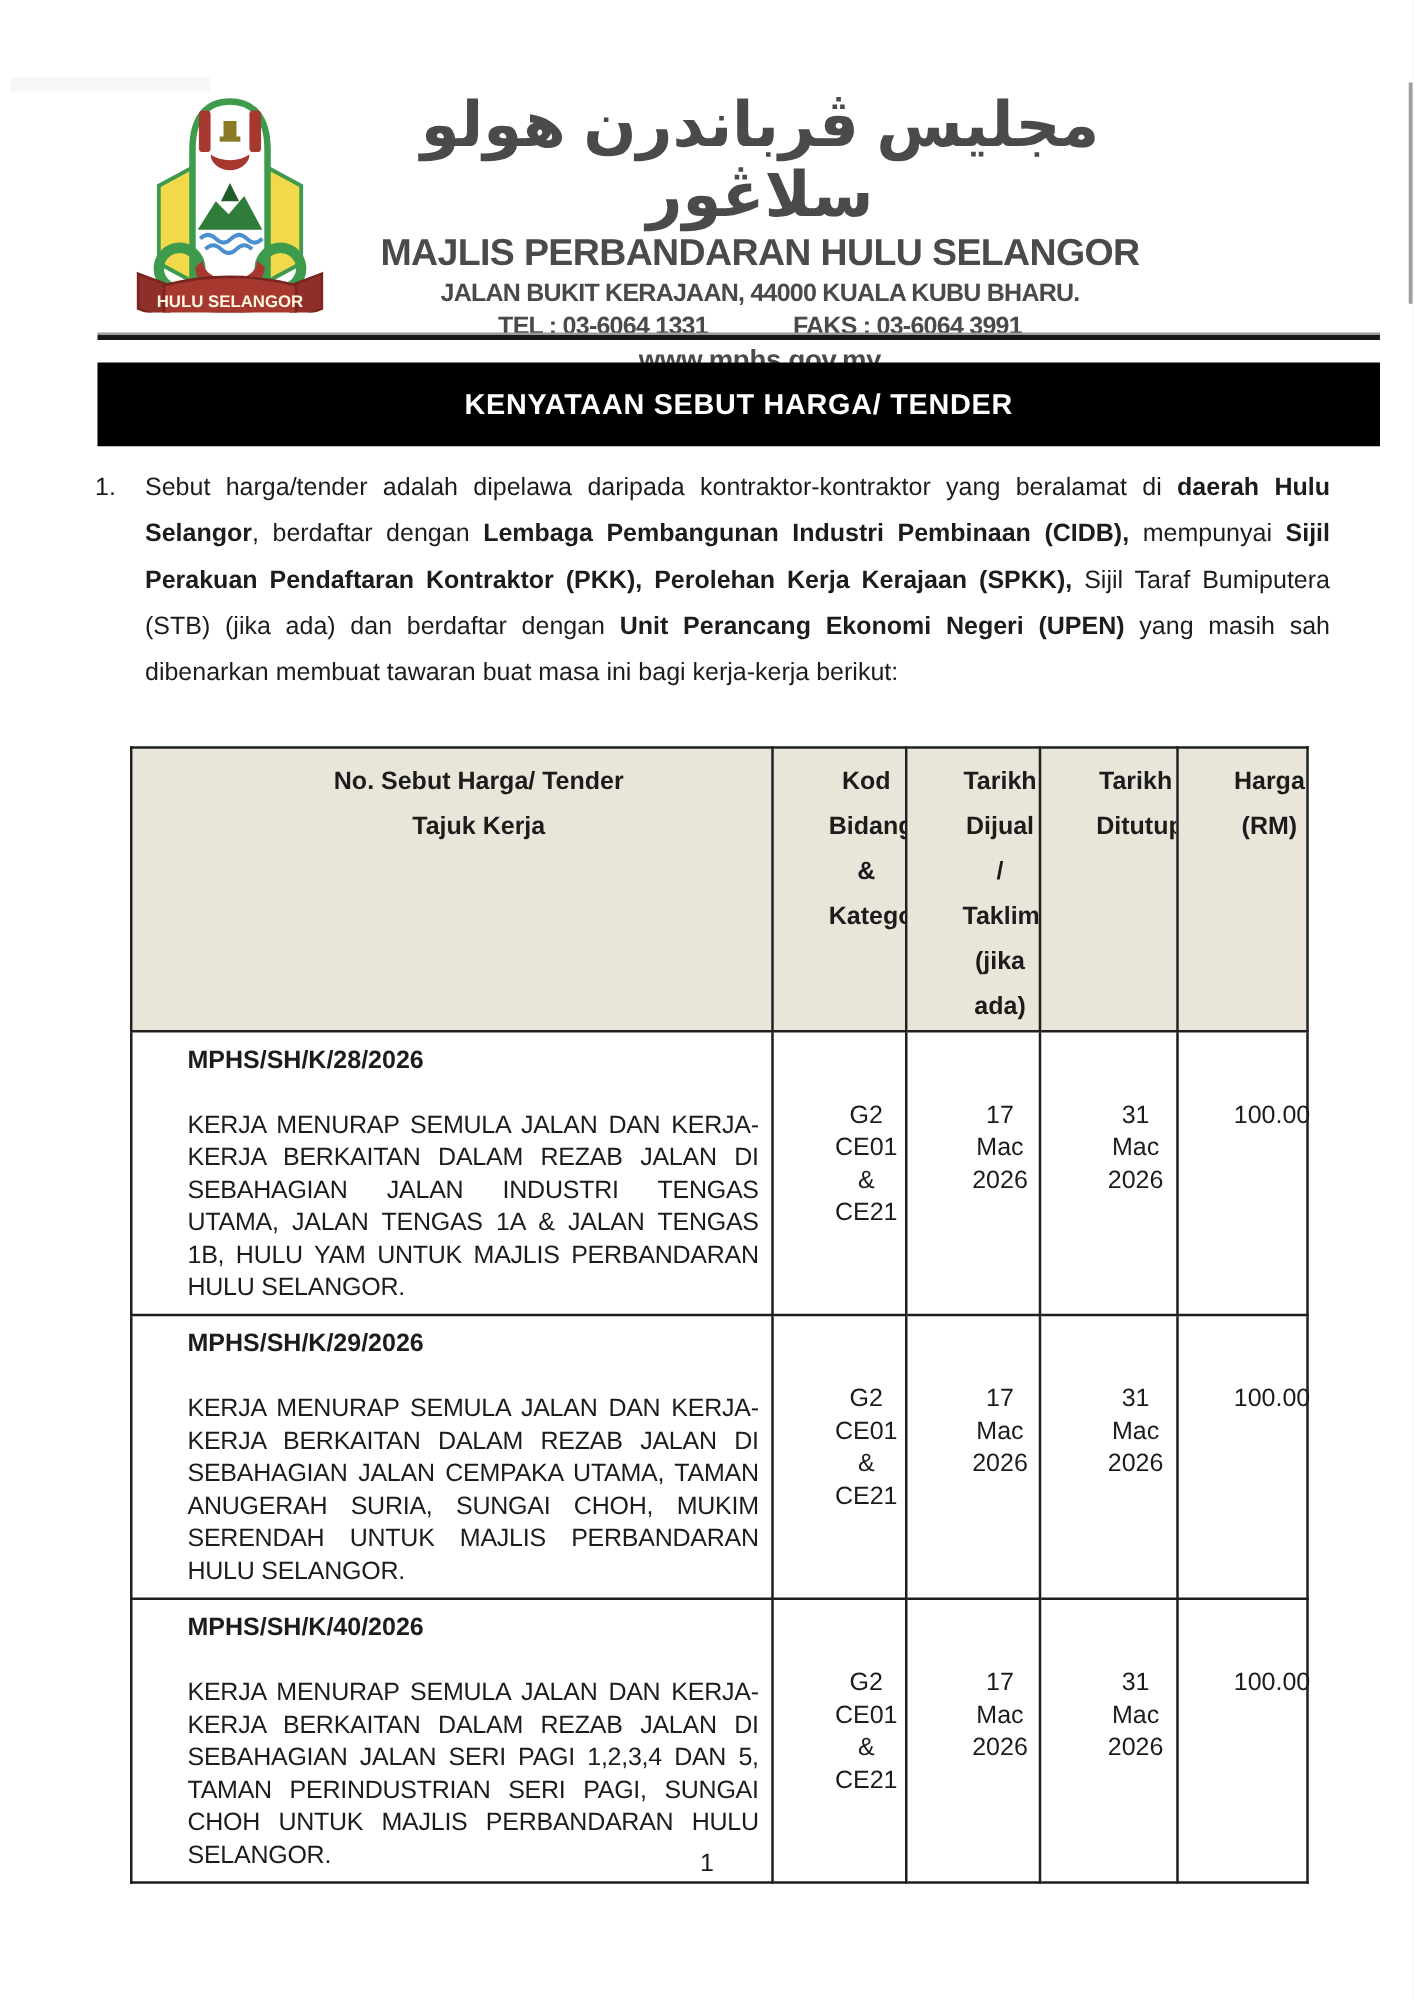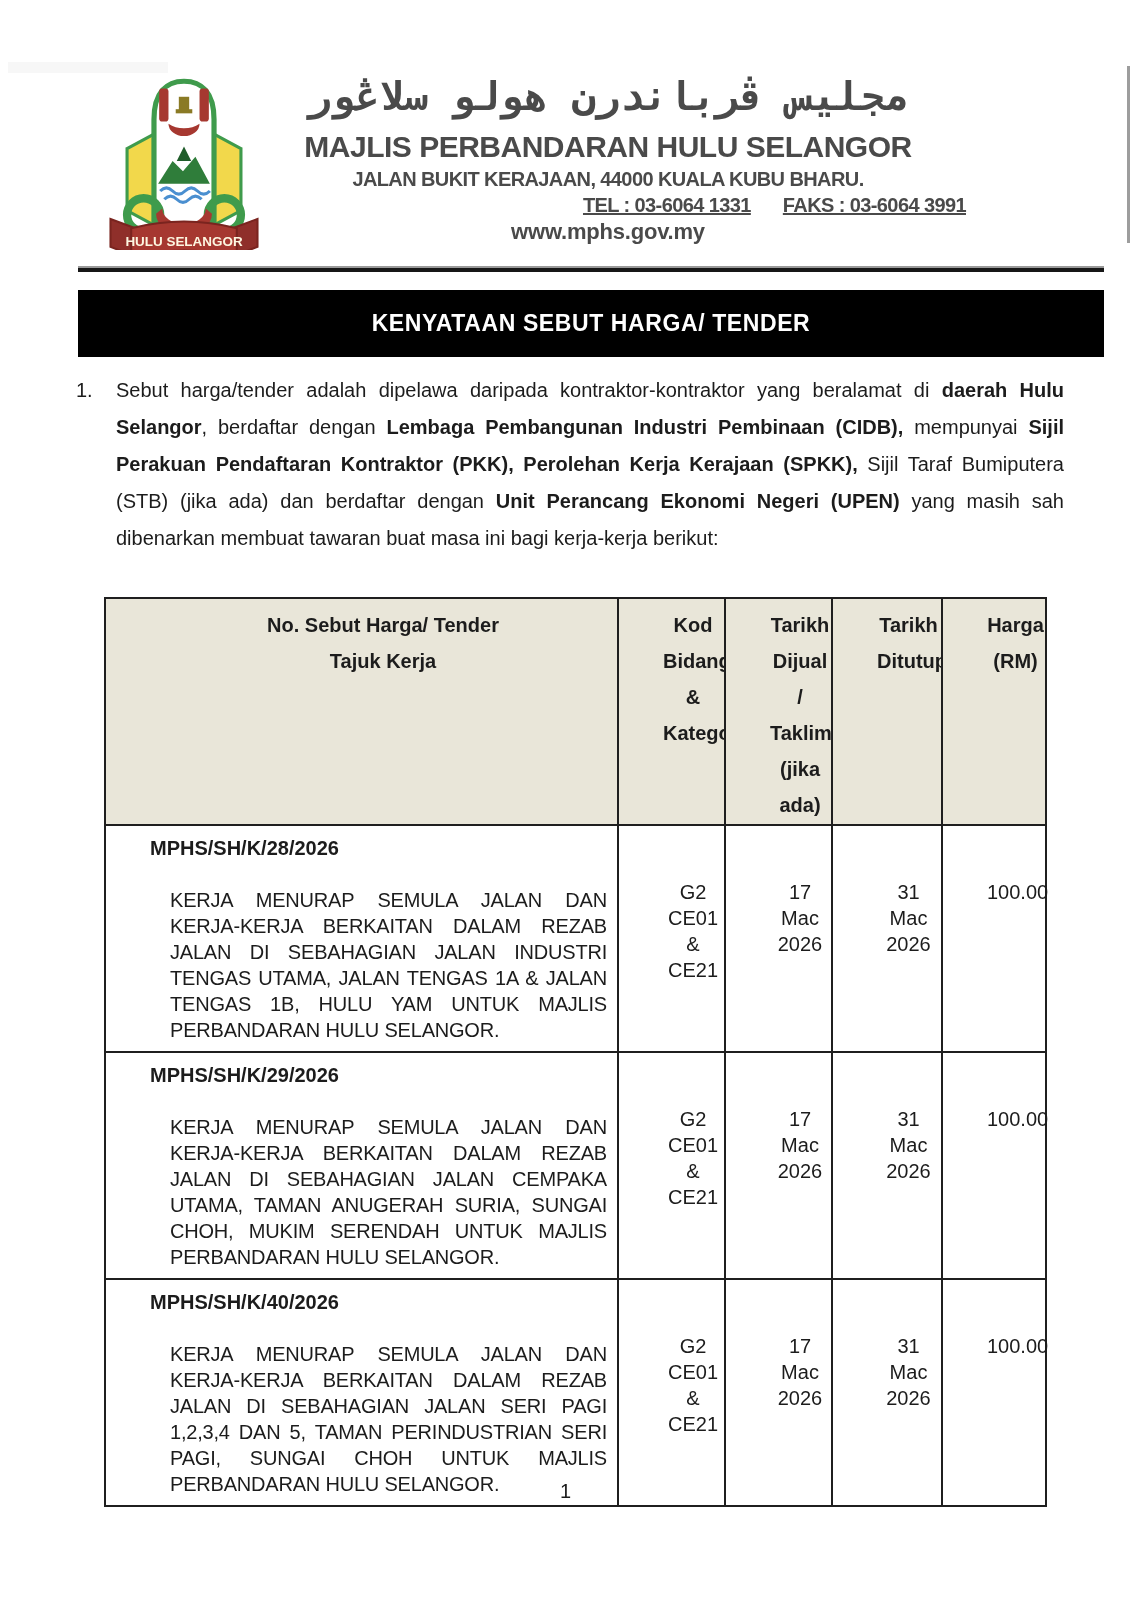--- a/index.html
+++ b/index.html
@@ -12,24 +12,24 @@
     font-family:"Liberation Sans","DejaVu Sans",sans-serif;
     color:var(--text,#1c1c1c);
   }
 
   
   .logo{position:absolute;left:96px;top:74px;width:176px;height:176px;}
   .head-block{
     position:absolute;left:250px;top:72px;width:716px;
     text-align:center;font-weight:bold;color:var(--header-text,#4a4a4a);
   }
-  .jawi{font-size:40px;line-height:56px;direction:rtl;letter-spacing:1px;font-family:Liberation Mono, monospace;}
+  .jawi{font-size:50px;line-height:56px;direction:rtl;letter-spacing:1px;}
   .org{font-size:30px;line-height:38px;letter-spacing:-0.5px;white-space:nowrap;}
   .addr{font-size:20px;line-height:26px;letter-spacing:-0.6px;}
-  .telrow{font-size:20px;line-height:26px;letter-spacing:-0.6px;display:flex;justify-content:flex-end;gap:32px;text-decoration:underline;}
+  .telrow{font-size:20px;line-height:26px;letter-spacing:-0.6px;display:flex;justify-content:center;gap:68px;text-decoration:underline;}
   .web{font-size:22px;line-height:27px;letter-spacing:-0.2px;}
 
   
   .rule{position:absolute;left:78px;top:266px;width:1026px;height:6px;
         background:linear-gradient(#9a9a9a 0 28%,#161616 28% 100%);}
   .banner{
     position:absolute;left:78px;top:290px;width:1026px;height:67px;
     background:var(--banner-bg,#000);color:var(--banner-text,#fff);
     display:flex;align-items:center;justify-content:center;
     font-weight:bold;font-size:23px;letter-spacing:0.6px;
@@ -51,21 +51,21 @@
   .tender-table thead th{
     background:var(--table-header-bg,#e9e6d9);
     font-weight:bold;vertical-align:top;
     padding-top:8px;line-height:36px;height:182px;
     overflow:hidden;
   }
   .tender-table tbody tr{height:210px;}
   .tender-table tbody tr:last-child{height:208px;}
   .cell-desc{vertical-align:top;padding:9px 10px 8px 12px;border-radius:32px;}
   .ref{font-weight:bold;font-size:20px;line-height:26px;}
-  .desc{margin-top:26px;font-size:20px;line-height:26px;text-align:justify;letter-spacing:-0.2px;margin-left:20px;}
+  .desc{margin-top:26px;font-size:20px;line-height:26px;text-align:justify;letter-spacing:-0.2px;}
   .cell-mid{vertical-align:top;text-align:center;padding-top:53px;line-height:26px;}
 
   
   .page-number{position:absolute;left:0;top:1480px;width:100%;text-align:center;font-size:20px;}
 
   
   .scan-line{position:absolute;left:1127px;top:66px;width:3px;height:177px;background:#9d9d9d;}
   .scan-smudge{position:absolute;left:8px;top:62px;width:160px;height:11px;background:#f7f7f7;}
 </style>
 </head>

